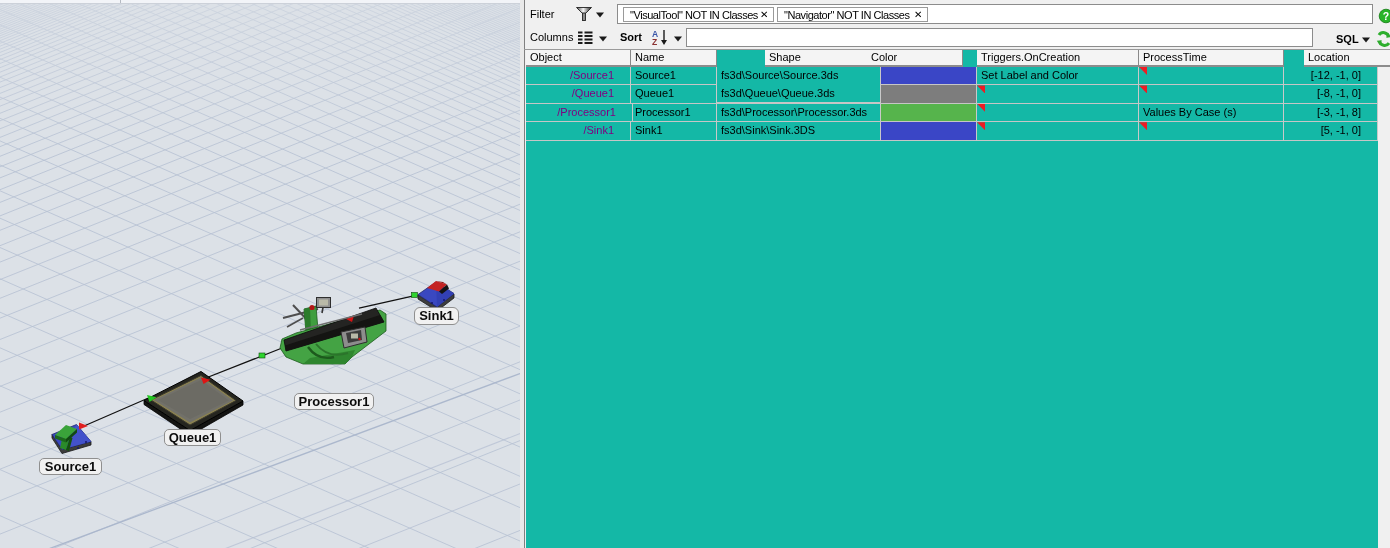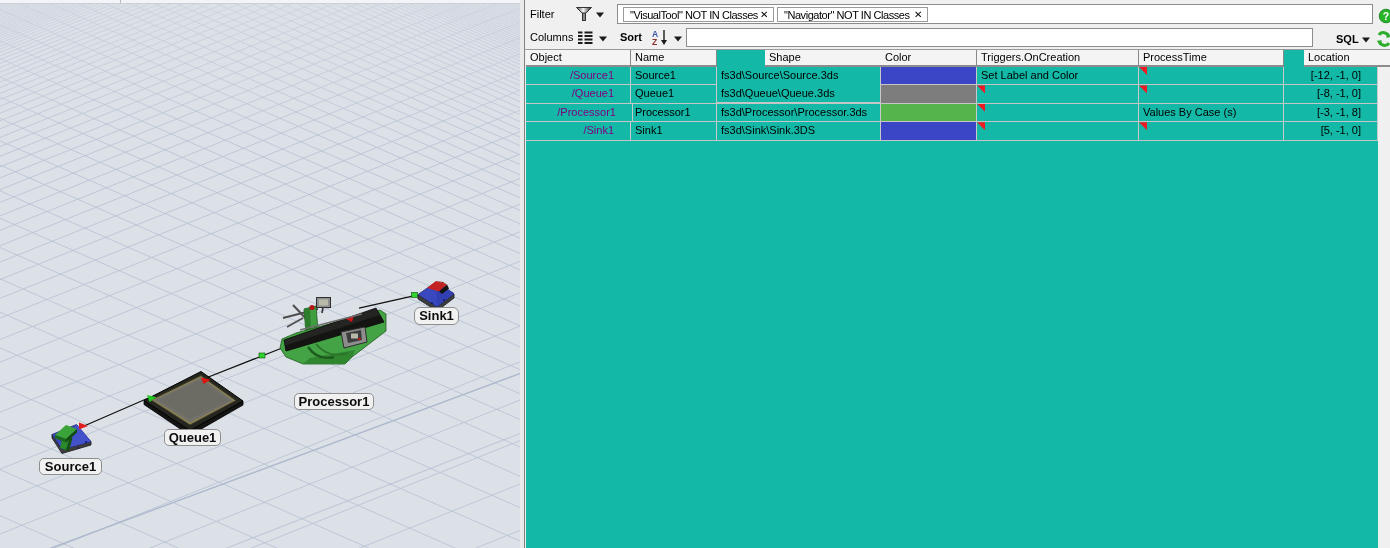--- a/index.html
+++ b/index.html
@@ -180,21 +180,21 @@
 <path d="M3 4 A5.2 5.2 0 0 1 12.5 6" stroke="#2dae2d" stroke-width="3" fill="none"></path>
 <polygon points="10.2,6.8 15.2,6.2 12.2,1.8" fill="#2daa2d"></polygon>
 <path d="M13 12 A5.2 5.2 0 0 1 3.5 10" stroke="#2dae2d" stroke-width="3" fill="none"></path>
 <polygon points="5.8,9.2 0.8,9.8 3.8,14.2" fill="#2daa2d"></polygon>
       </svg>
 <div style="position:absolute;left:-2px;top:49px;width:866px;height:1px;background:#9a9a9a;"></div>
 <div id="tbl">
 <div class="hc" style="left:0px;width:105px;">Object</div>
 <div class="hc" style="left:105px;width:86px;">Name</div>
 <div class="hc" style="left:191px;width:164px;margin-left:48px;">Shape</div>
-<div class="hc" style="left:355px;width:96px;">Color</div>
+<div class="hc" style="left:341px;width:96px;">Color</div>
 <div class="hc" style="left:451px;width:162px;">Triggers.OnCreation</div>
 <div class="hc" style="left:613px;width:145px;">ProcessTime</div>
 <div class="hc" style="left:758px;width:94px;margin-left:20px;">Location</div>
 <div class="cell cr purp" style="left:0px;top:17px;width:105px;height:18.4px;">/Source1</div>
 <div class="cell cl" style="left:105px;top:17px;width:86px;height:18.4px;">Source1</div>
 <div class="cell cl" style="left:191px;top:17px;width:164px;height:36px;">fs3d\Source\Source.3ds</div>
 <div class="swatch" style="left:355px;top:17px;width:96px;background:#3a46c6;border-right:1px solid #c9c9c9;height:18.4px;"></div>
 <div class="cell cl" style="left:451px;top:17px;width:162px;height:18.4px;">Set Label and Color</div>
 <div class="cell cl" style="left:613px;top:17px;width:145px;height:18.4px;"></div>
 <div class="cell cr" style="left:758px;top:17px;width:94px;height:18.4px;">[-12, -1, 0]</div>

